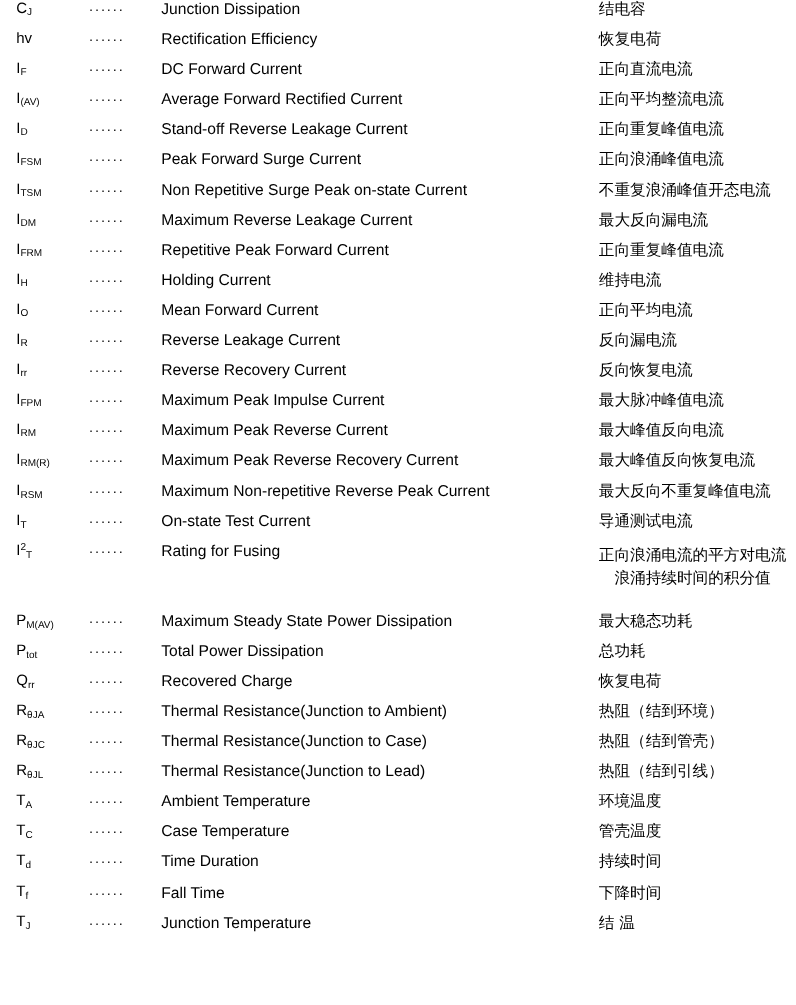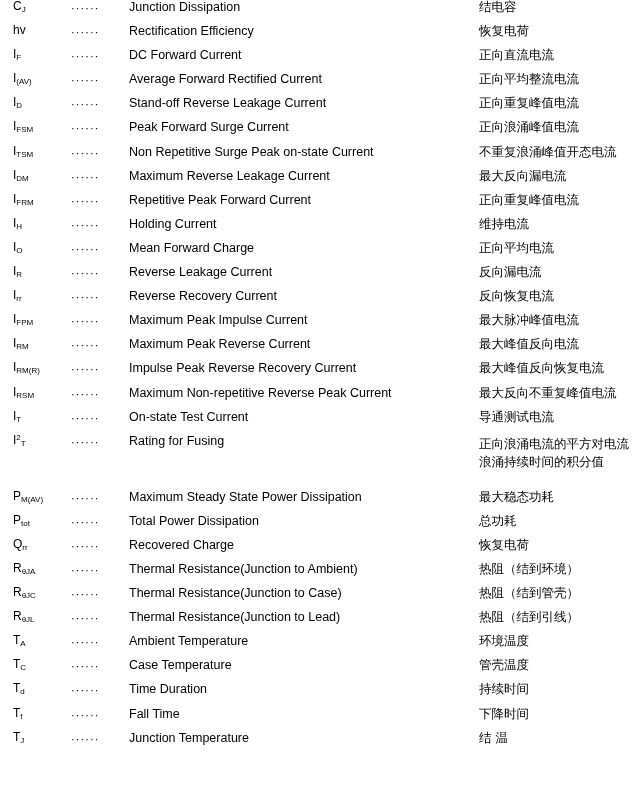--- a/index.html
+++ b/index.html
@@ -77,20 +77,21 @@
     padding-top: 1px;
   }
   .chn-txt {
     display: inline-block;
     padding-top: 1px;
   }
   .wrap2 {
     white-space: normal;
     line-height: 1.45;
     width: 150px;
+    text-align: center;
   }
   tr.spacer-row {
     height: 16px;
   }
   tr.tall {
     height: 40px;
   }
 </style>
 </head>
 <body>
@@ -154,21 +155,21 @@
         </tr>
         <tr class="row">
           <td class="col-sym"><span class="sym"><span>I</span><span class="sub">H</span></span></td>
           <td class="col-dots">······</td>
           <td class="col-eng"><span class="eng-txt">Holding Current</span></td>
           <td class="col-chn"><span class="chn-txt">维持电流</span></td>
         </tr>
         <tr class="row">
           <td class="col-sym"><span class="sym"><span>I</span><span class="sub">O</span></span></td>
           <td class="col-dots">······</td>
-          <td class="col-eng"><span class="eng-txt">Mean Forward Charge</span></td>
+          <td class="col-eng"><span class="eng-txt">Mean Forward Current</span></td>
           <td class="col-chn"><span class="chn-txt">正向平均电流</span></td>
         </tr>
         <tr class="row">
           <td class="col-sym"><span class="sym"><span>I</span><span class="sub">R</span></span></td>
           <td class="col-dots">······</td>
           <td class="col-eng"><span class="eng-txt">Reverse Leakage Current</span></td>
           <td class="col-chn"><span class="chn-txt">反向漏电流</span></td>
         </tr>
         <tr class="row">
           <td class="col-sym"><span class="sym"><span>I</span><span class="sub">rr</span></span></td>
@@ -184,21 +185,21 @@
         </tr>
         <tr class="row">
           <td class="col-sym"><span class="sym"><span>I</span><span class="sub">RM</span></span></td>
           <td class="col-dots">······</td>
           <td class="col-eng"><span class="eng-txt">Maximum Peak Reverse Current</span></td>
           <td class="col-chn"><span class="chn-txt">最大峰值反向电流</span></td>
         </tr>
         <tr class="row">
           <td class="col-sym"><span class="sym"><span>I</span><span class="sub">RM(R)</span></span></td>
           <td class="col-dots">······</td>
-          <td class="col-eng"><span class="eng-txt">Impulse Peak Reverse Recovery Current</span></td>
+          <td class="col-eng"><span class="eng-txt">Maximum Peak Reverse Recovery Current</span></td>
           <td class="col-chn"><span class="chn-txt">最大峰值反向恢复电流</span></td>
         </tr>
         <tr class="row">
           <td class="col-sym"><span class="sym"><span>I</span><span class="sub">RSM</span></span></td>
           <td class="col-dots">······</td>
           <td class="col-eng"><span class="eng-txt">Maximum Non-repetitive Reverse Peak Current</span></td>
           <td class="col-chn"><span class="chn-txt">最大反向不重复峰值电流</span></td>
         </tr>
         <tr class="row">
           <td class="col-sym"><span class="sym"><span>I</span><span class="sub">T</span></span></td>

